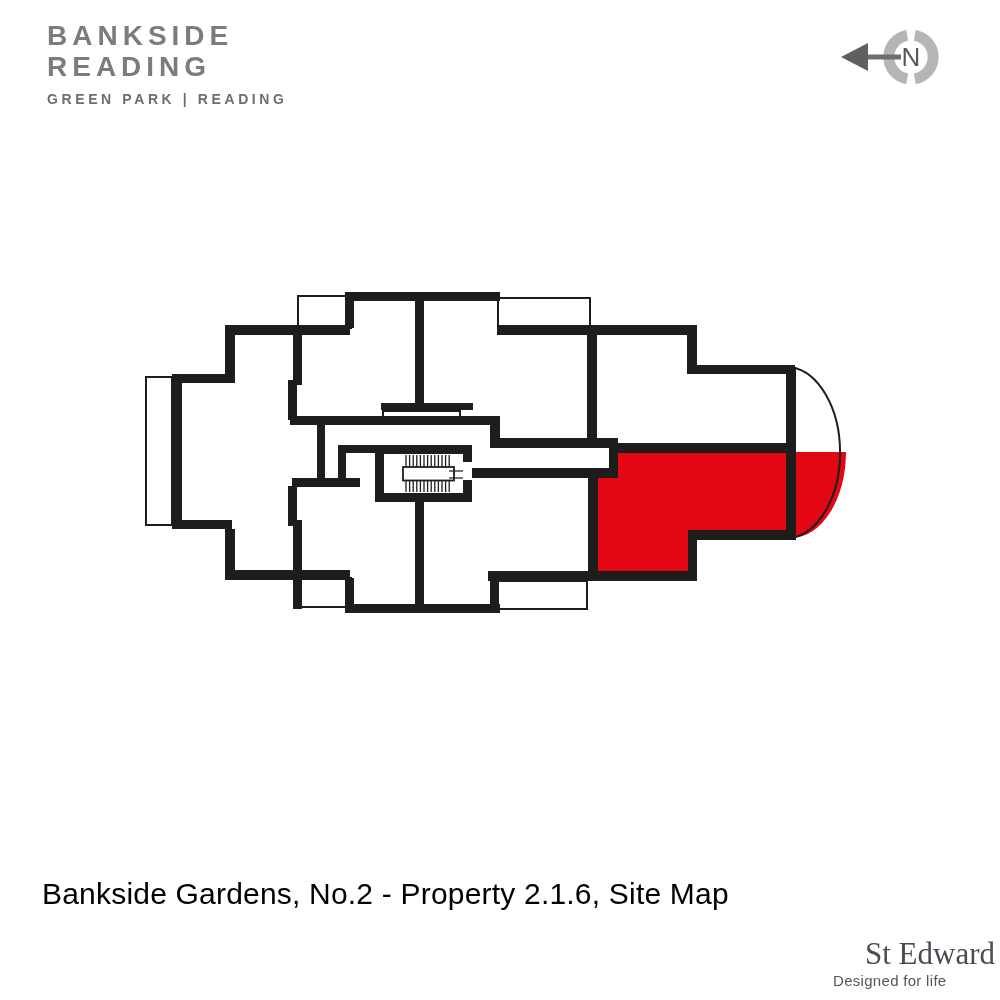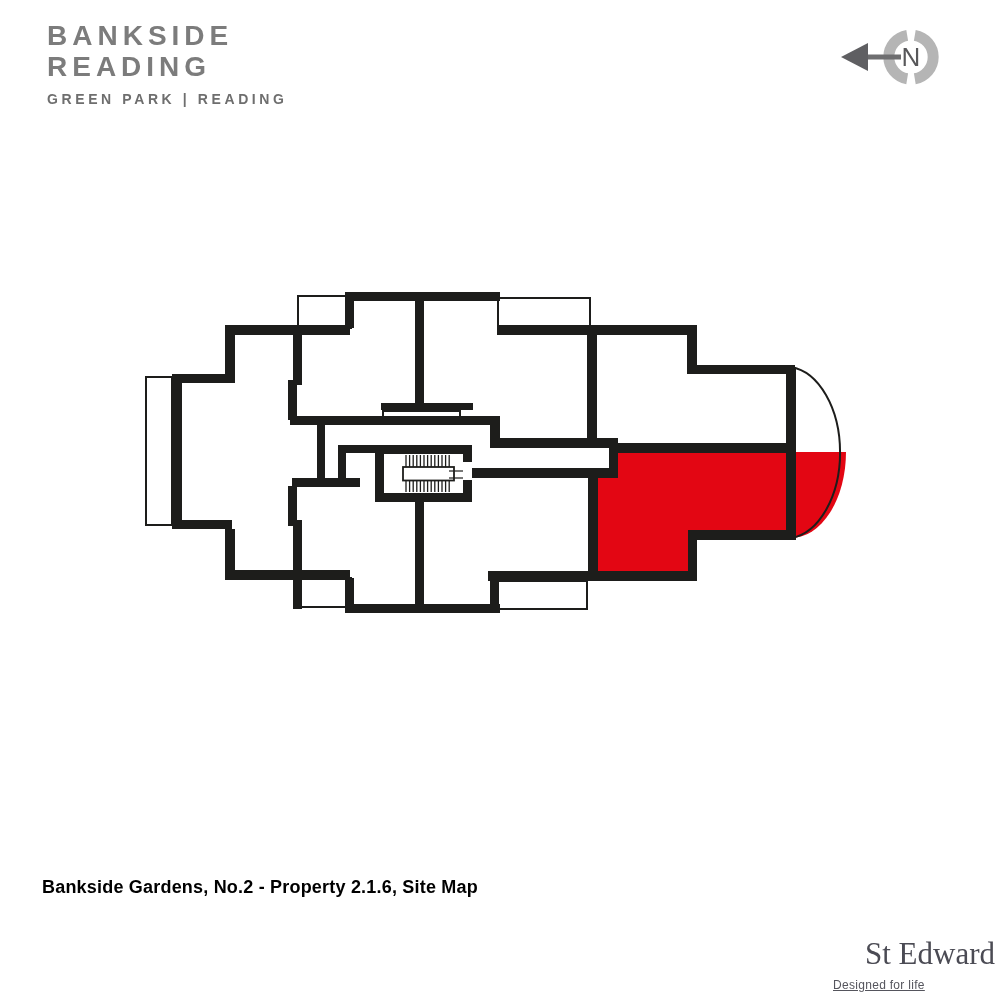--- a/index.html
+++ b/index.html
@@ -28,33 +28,32 @@
   .compass{position:absolute;left:833px;top:12px;}
   .compass text{
     font-family:"Liberation Sans", sans-serif;
     font-size:26px;fill:#58585a;
   }
   
   .plan{position:absolute;left:0;top:0;}
   
   .caption{
     position:absolute;left:42px;top:877px;
-    font-size:18px;color:#000000;
+    font-size:30px;color:#000000;
     letter-spacing:0.2px;
-    font-weight:bold;
   }
   
   .brand{position:absolute;left:833px;top:938px;color:#4b4b54;}
   .brand .name{
     font-family:"Liberation Serif", serif;
     font-size:31px;line-height:32px;margin-left:32px;
   }
   .brand .strap{
-    margin-top:8px;
-    font-size:12px;color:#55555d;letter-spacing:0.3px;text-decoration:underline;
+    margin-top:2px;
+    font-size:15px;color:#55555d;letter-spacing:0.3px;
   }
 </style>
 </head>
 <body>
 
 <div class="page">
 
   <div class="logo">
     <div class="line">BANKSIDE</div>
     <div class="line">READING</div>

